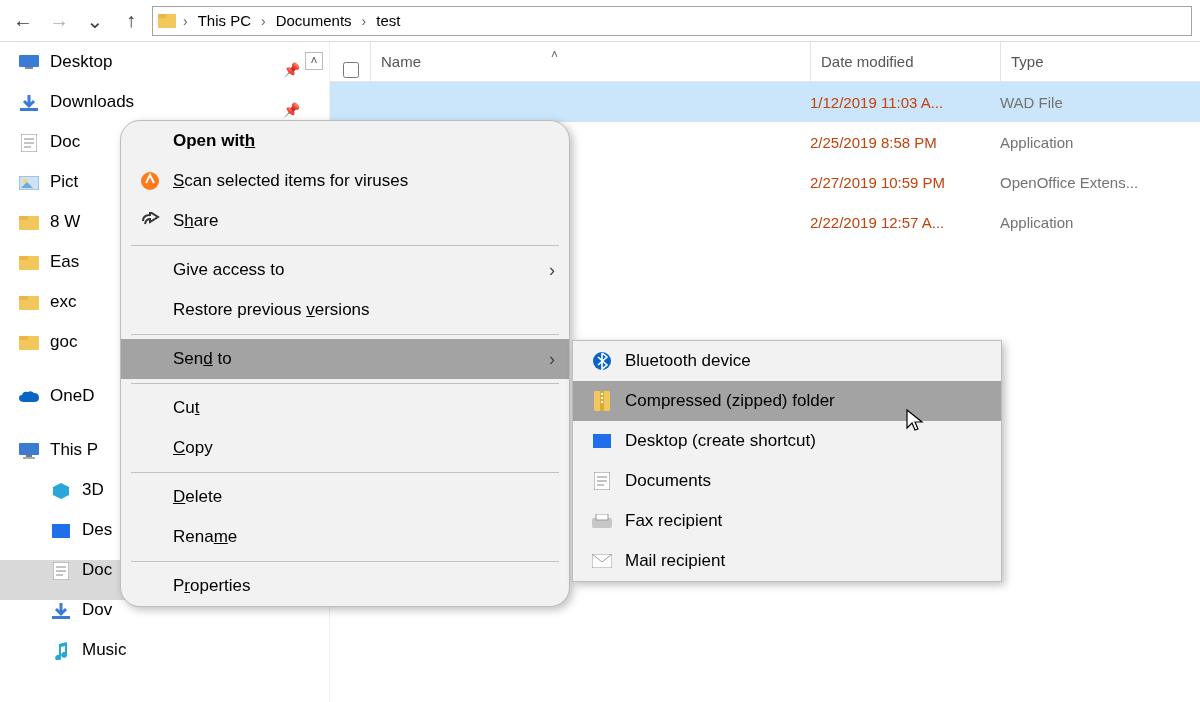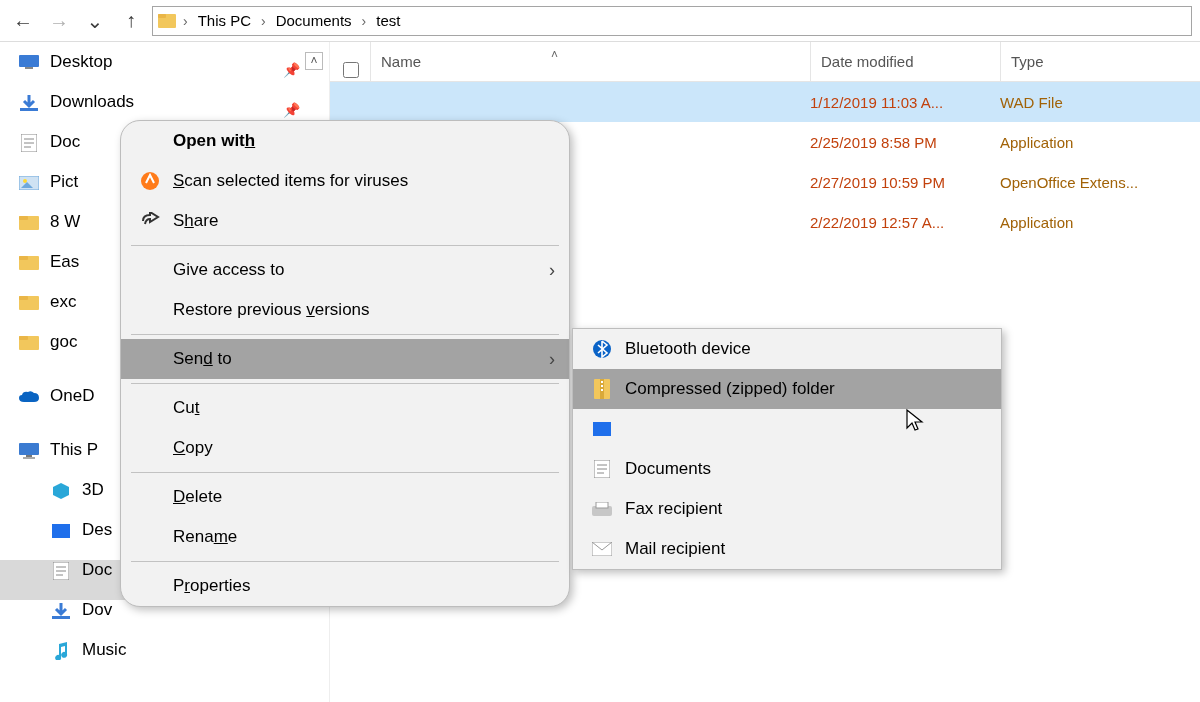--- a/index.html
+++ b/index.html
@@ -34,32 +34,32 @@
   .hdr-col.name { flex: 1; }
   .hdr-col.date { width: 190px; }
   .hdr-col.type { width: 200px; }
   .hdr-sort { position: absolute; left: 180px; top: 6px; font-size: 12px; color: #666; }
 
   .row { height: 40px; display: flex; align-items: center; }
   .row.sel { background: #cbe6fa; }
   .row .c-ico { width: 40px; display:flex; align-items:center; justify-content:center; }
   .row .c-name { flex: 1; padding-left: 6px; }
   .row .c-date { width: 190px; color: #c2410c; }
-  .row .c-type { width: 200px; color: #a16207; }
+  .row .c-type { width: 200px; color: #737373; }
 
   
   .ctx, .sub { position: absolute; background: #f2f2f2; border: 1px solid #bdbdbd; box-shadow: 3px 3px 8px rgba(0,0,0,0.25); font-size: 17px; }
   .ctx { left: 120px; top: 120px; width: 450px; border-radius: 20px; }
   .ctx-item, .sub-item { height: 40px; display: flex; align-items: center; padding: 0 16px; cursor: pointer; position: relative; }
   .ctx-item.hot, .sub-item.hot { background: #a3a3a3; }
   .ctx-item .mi-icon, .sub-item .mi-icon { width: 26px; display:flex; align-items:center; justify-content:center; margin-right: 10px; font-size: 18px; }
   .ctx-item .mi-arrow { position: absolute; right: 14px; color: #444; font-size: 18px; }
   .ctx-sep { height: 1px; background: #c2c2c2; margin: 4px 10px; }
   .ul-accel { text-decoration: underline; }
-  .sub { left: 572px; top: 328px; width: 430px; }
+  .sub { left: 572px; top: 340px; width: 430px; }
 
   .cursor { position: absolute; left: 905px; top: 408px; font-size: 22px; color: #000; pointer-events:none; }
 
   
   .sq { width: 18px; height: 14px; display: inline-block; }
 </style>
 </head>
 <body>
 
 <div class="navbar">
@@ -359,20 +359,21 @@
           <rect x="7" y="6" width="2" height="2" fill="#fff"></rect>
           <rect x="7" y="10" width="2" height="2" fill="#fff"></rect>
         </svg>
       </span>
       <span>Compressed (zipped) folder</span>
     </div>
     <div class="sub-item">
       <span class="mi-icon">
         <span class="sq" style="background:#1f6feb"></span>
       </span>
+      <span>Desktop (create shortcut)</span>
     </div>
     <div class="sub-item">
       <span class="mi-icon">
         <svg width="16" height="18" viewBox="0 0 16 18">
           <rect width="16" height="18" rx="1" fill="#fff" stroke="#888"></rect>
           <line x1="3" y1="5" x2="13" y2="5" stroke="#888"></line>
           <line x1="3" y1="9" x2="13" y2="9" stroke="#888"></line>
           <line x1="3" y1="13" x2="10" y2="13" stroke="#888"></line>
         </svg>
       </span>

